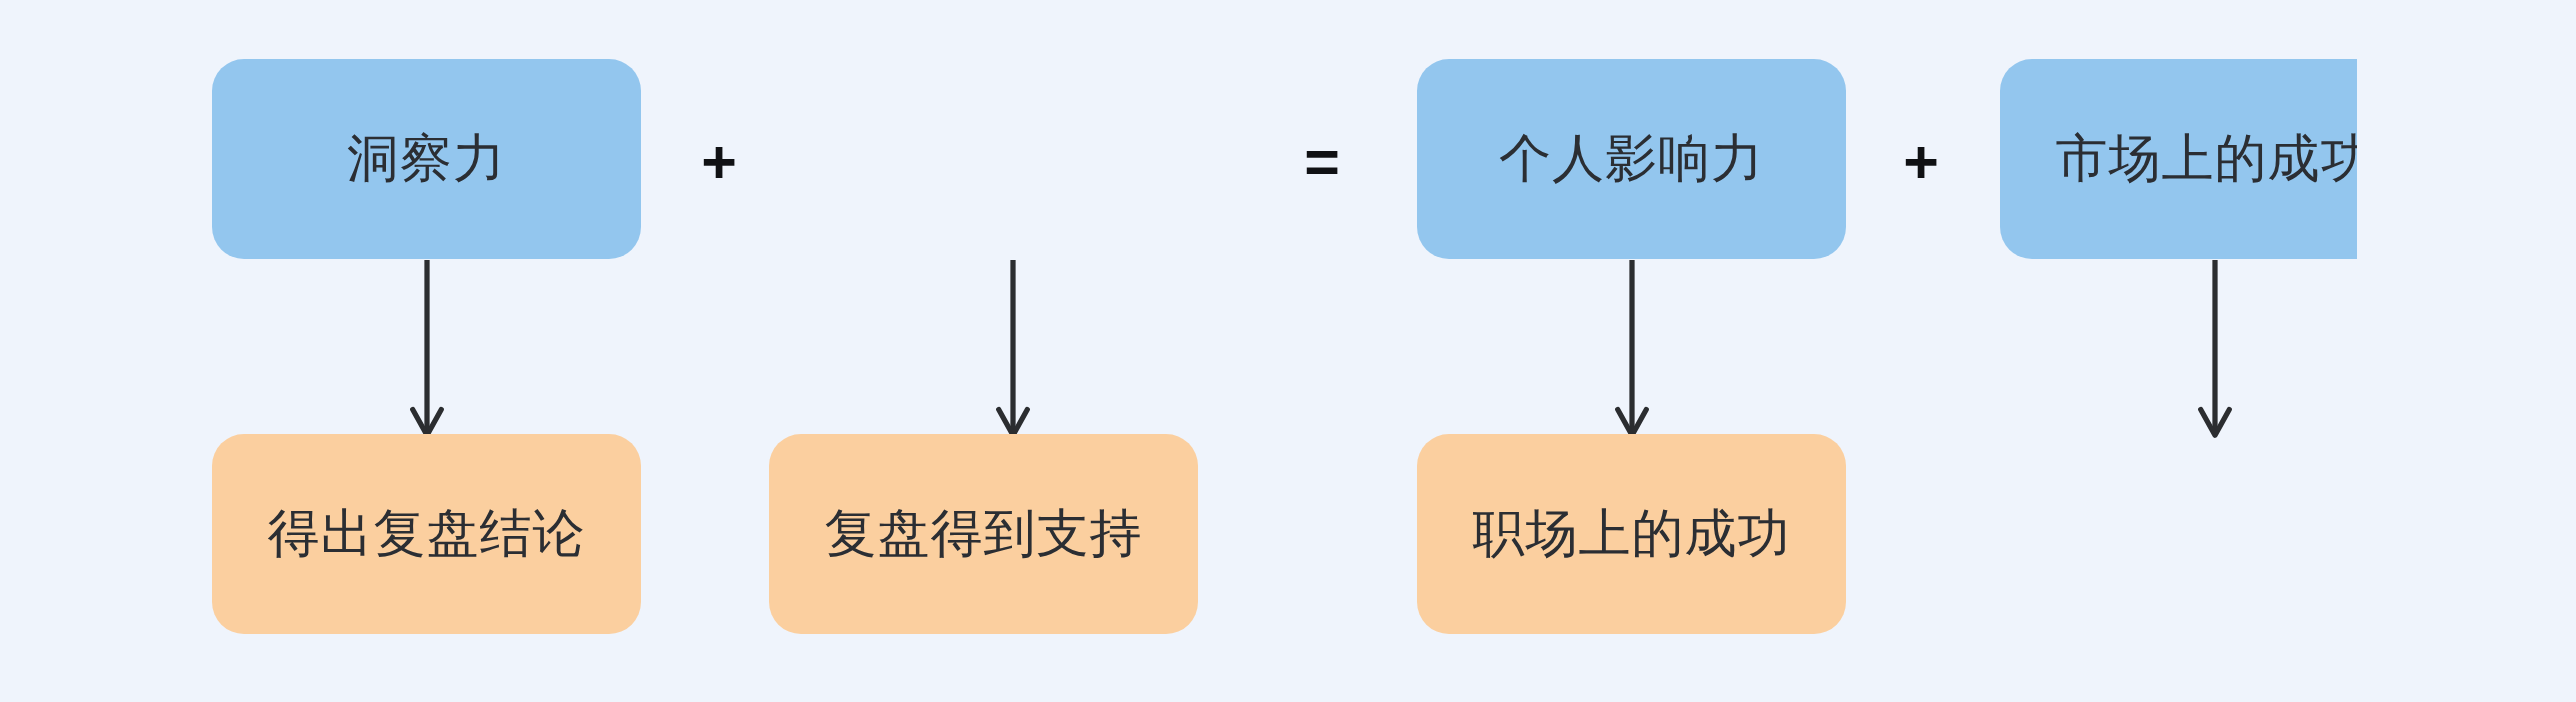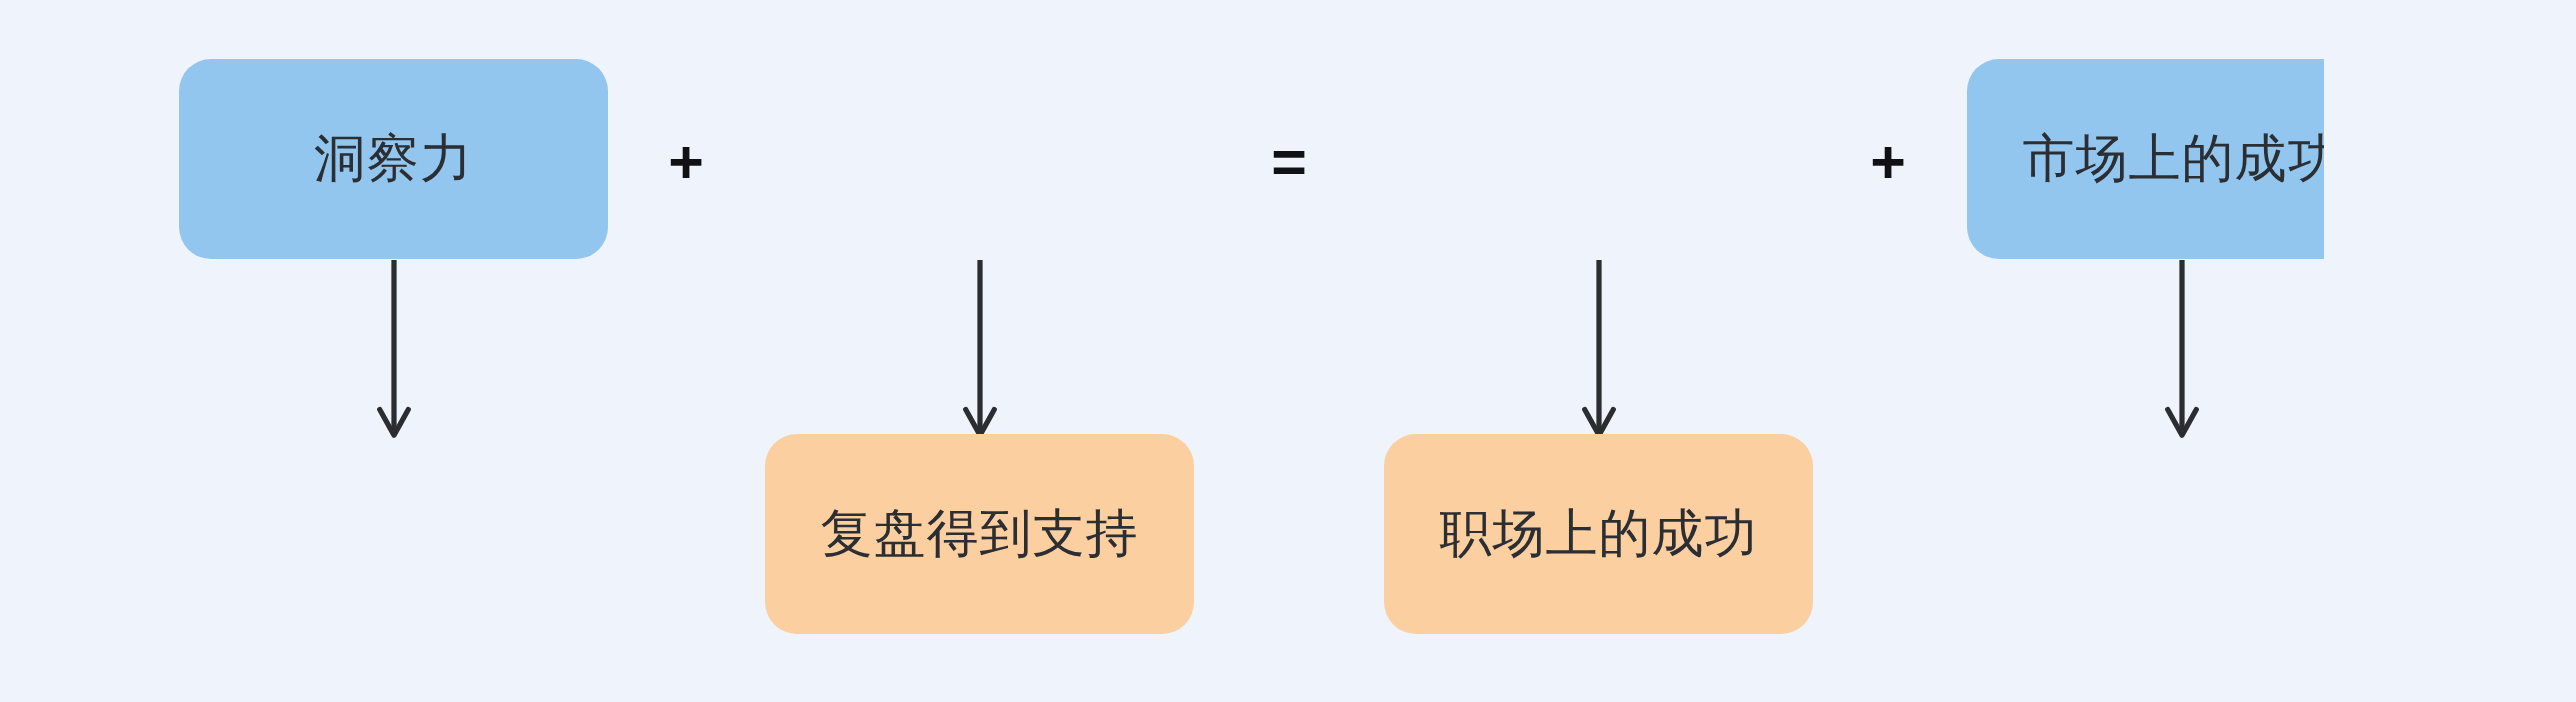--- a/index.html
+++ b/index.html
@@ -9,20 +9,21 @@
     --ink:#2B2E33;
     --arrow:#2B2D30;
   }
   html,body{margin:0;padding:0;background:var(--bg);}
   body{font-family:"Liberation Sans","DejaVu Sans",sans-serif;}
   .canvas{
     position:relative;
     width:2324px;height:702px;
     background:var(--bg);
     overflow:hidden;
+    margin-left:33px;
   }
   .node{
     position:absolute;
     width:429px;height:200px;
     border-radius:32px;
     display:flex;align-items:center;justify-content:center;
     font-size:52px;
     color:var(--ink);
     letter-spacing:1px;
     white-space:nowrap;
@@ -43,20 +44,21 @@
     width:46px;height:183px;
     color:var(--arrow);
   }
 </style>
 </head>
 <body>
 
 <div class="canvas">
 
   <div class="node top" style="left:179px">洞察力</div>
+  <div class="node top" style="left:1384px">个人影响力</div>
   <div class="node top" style="left:1967px">市场上的成功</div>
 
   <div class="op" style="left:629px">+</div>
   <div class="op" style="left:1232px">=</div>
   <div class="op" style="left:1831px">+</div>
 
   <svg class="arrow" style="left:371px" viewBox="0 0 48 192">
     <line x1="24" y1="2" x2="24" y2="184" stroke="currentColor" stroke-width="5.5"></line>
     <polyline points="9,159 24,186 39,159" fill="none" stroke="currentColor" stroke-width="5.5" stroke-linecap="round" stroke-linejoin="round"></polyline>
   </svg>
@@ -66,17 +68,18 @@
   </svg>
   <svg class="arrow" style="left:1576px" viewBox="0 0 48 192">
     <line x1="24" y1="2" x2="24" y2="184" stroke="currentColor" stroke-width="5.5"></line>
     <polyline points="9,159 24,186 39,159" fill="none" stroke="currentColor" stroke-width="5.5" stroke-linecap="round" stroke-linejoin="round"></polyline>
   </svg>
   <svg class="arrow" style="left:2159px" viewBox="0 0 48 192">
     <line x1="24" y1="2" x2="24" y2="184" stroke="currentColor" stroke-width="5.5"></line>
     <polyline points="9,159 24,186 39,159" fill="none" stroke="currentColor" stroke-width="5.5" stroke-linecap="round" stroke-linejoin="round"></polyline>
   </svg>
 
-  <div class="node bottom" style="left:765px">复盘得到支持</div>
+  <div class="node bottom" style="left:179px">得出复盘结论</div>
+  <div class="node bottom" style="left:736px">复盘得到支持</div>
   <div class="node bottom" style="left:1384px">职场上的成功</div>
 
 </div>
 
 
 </body></html>

